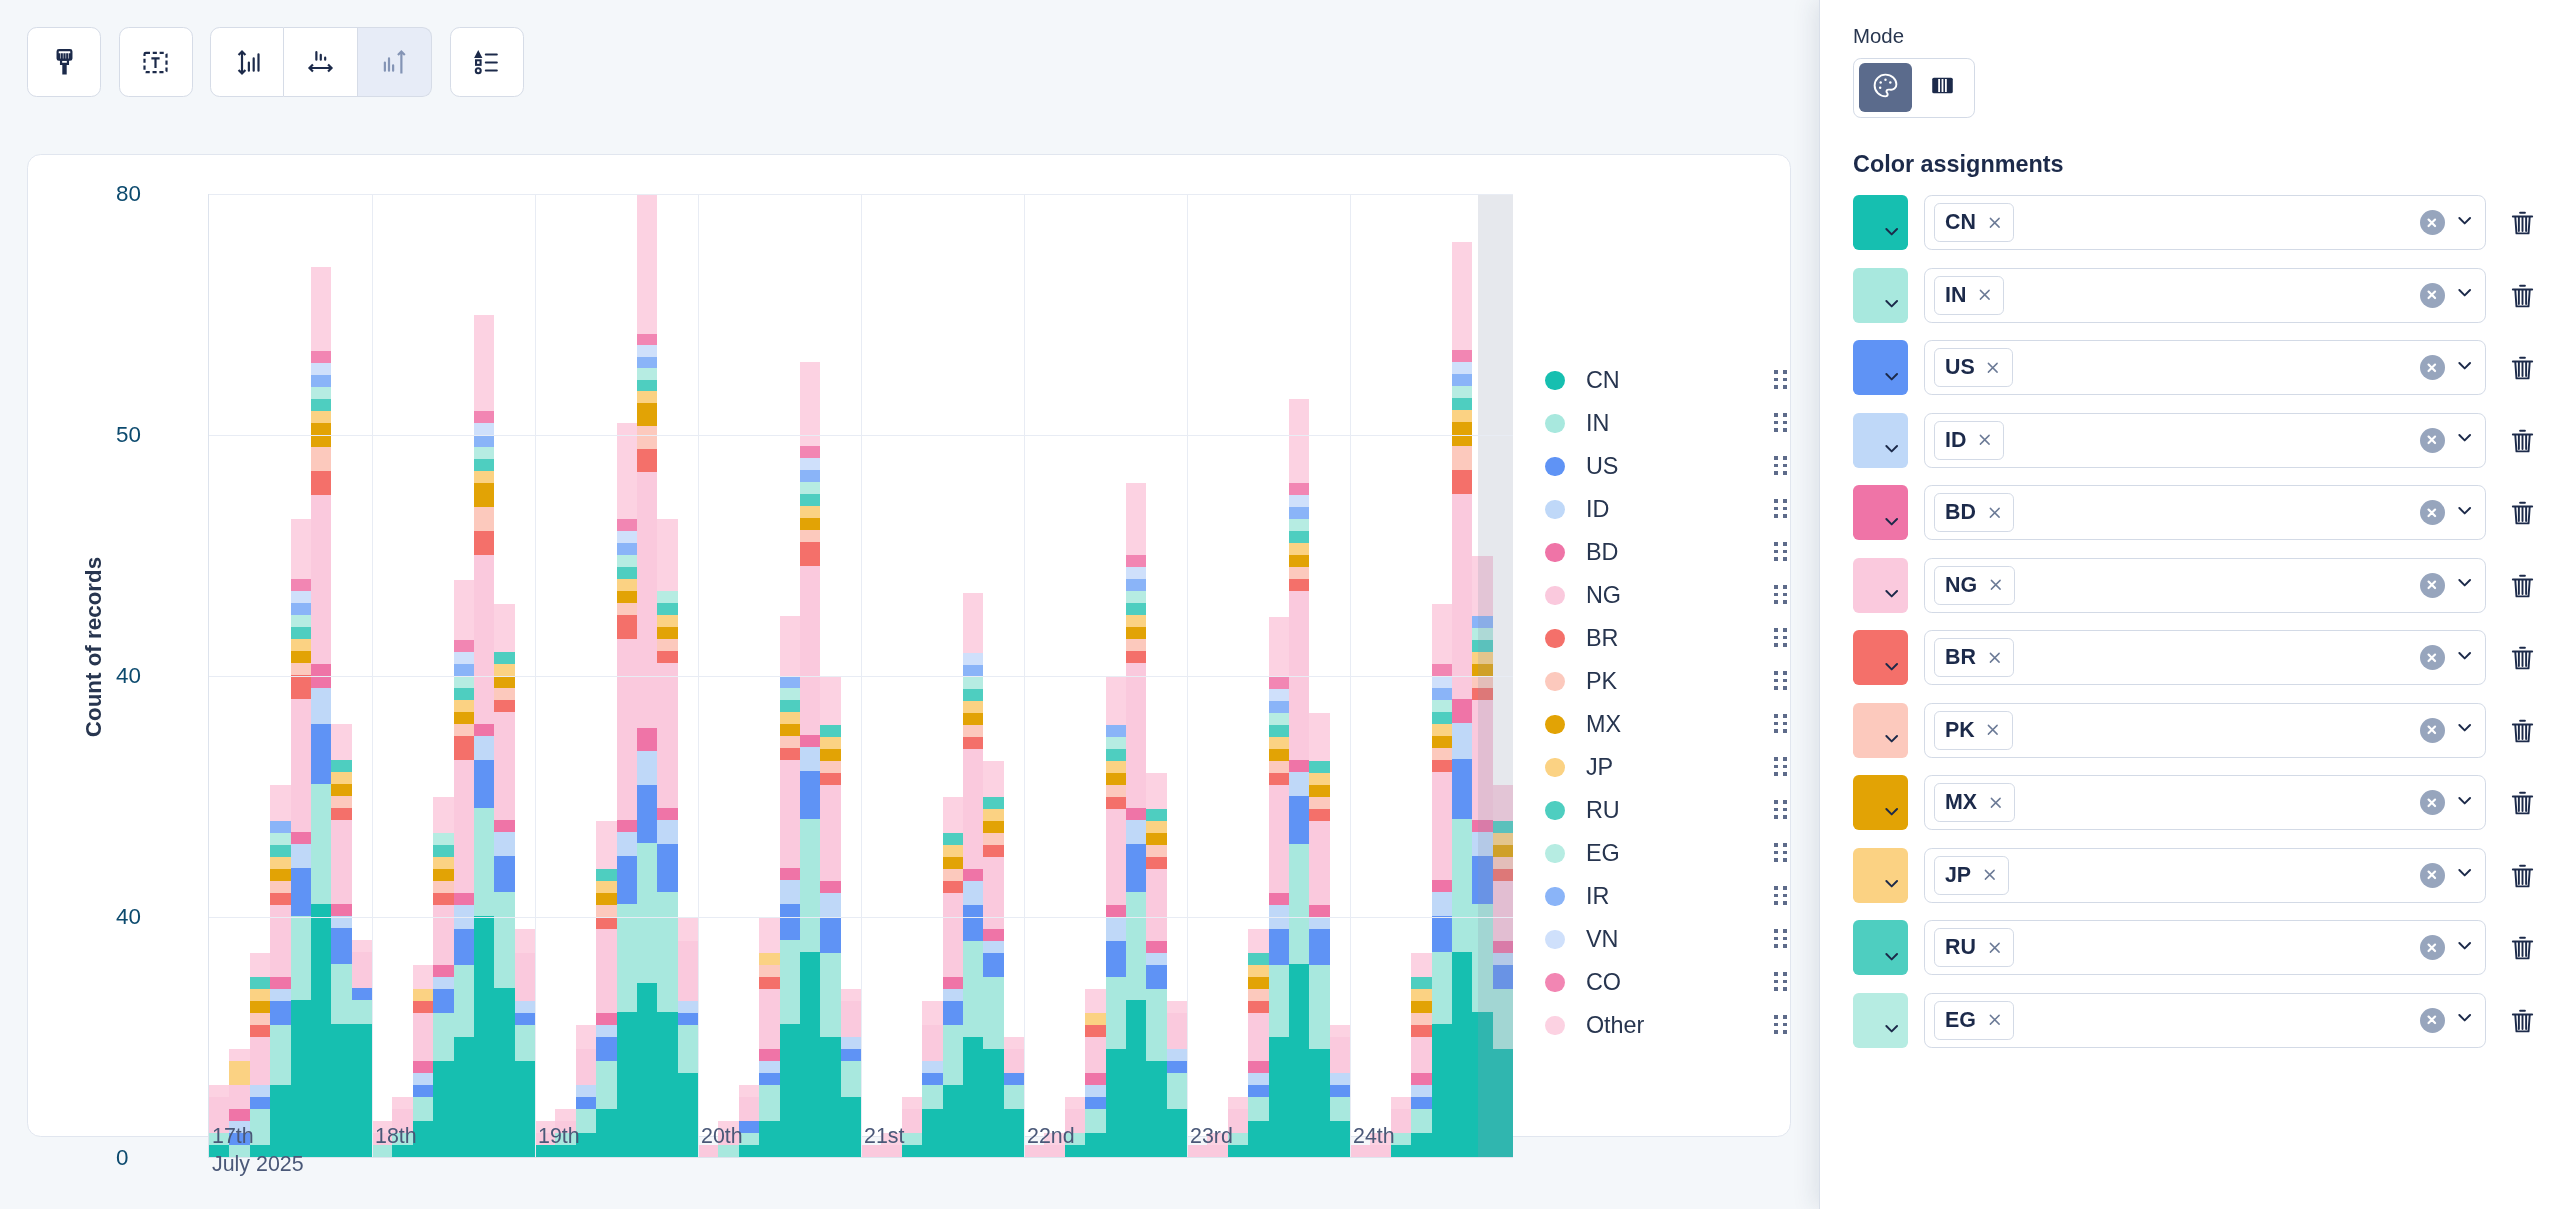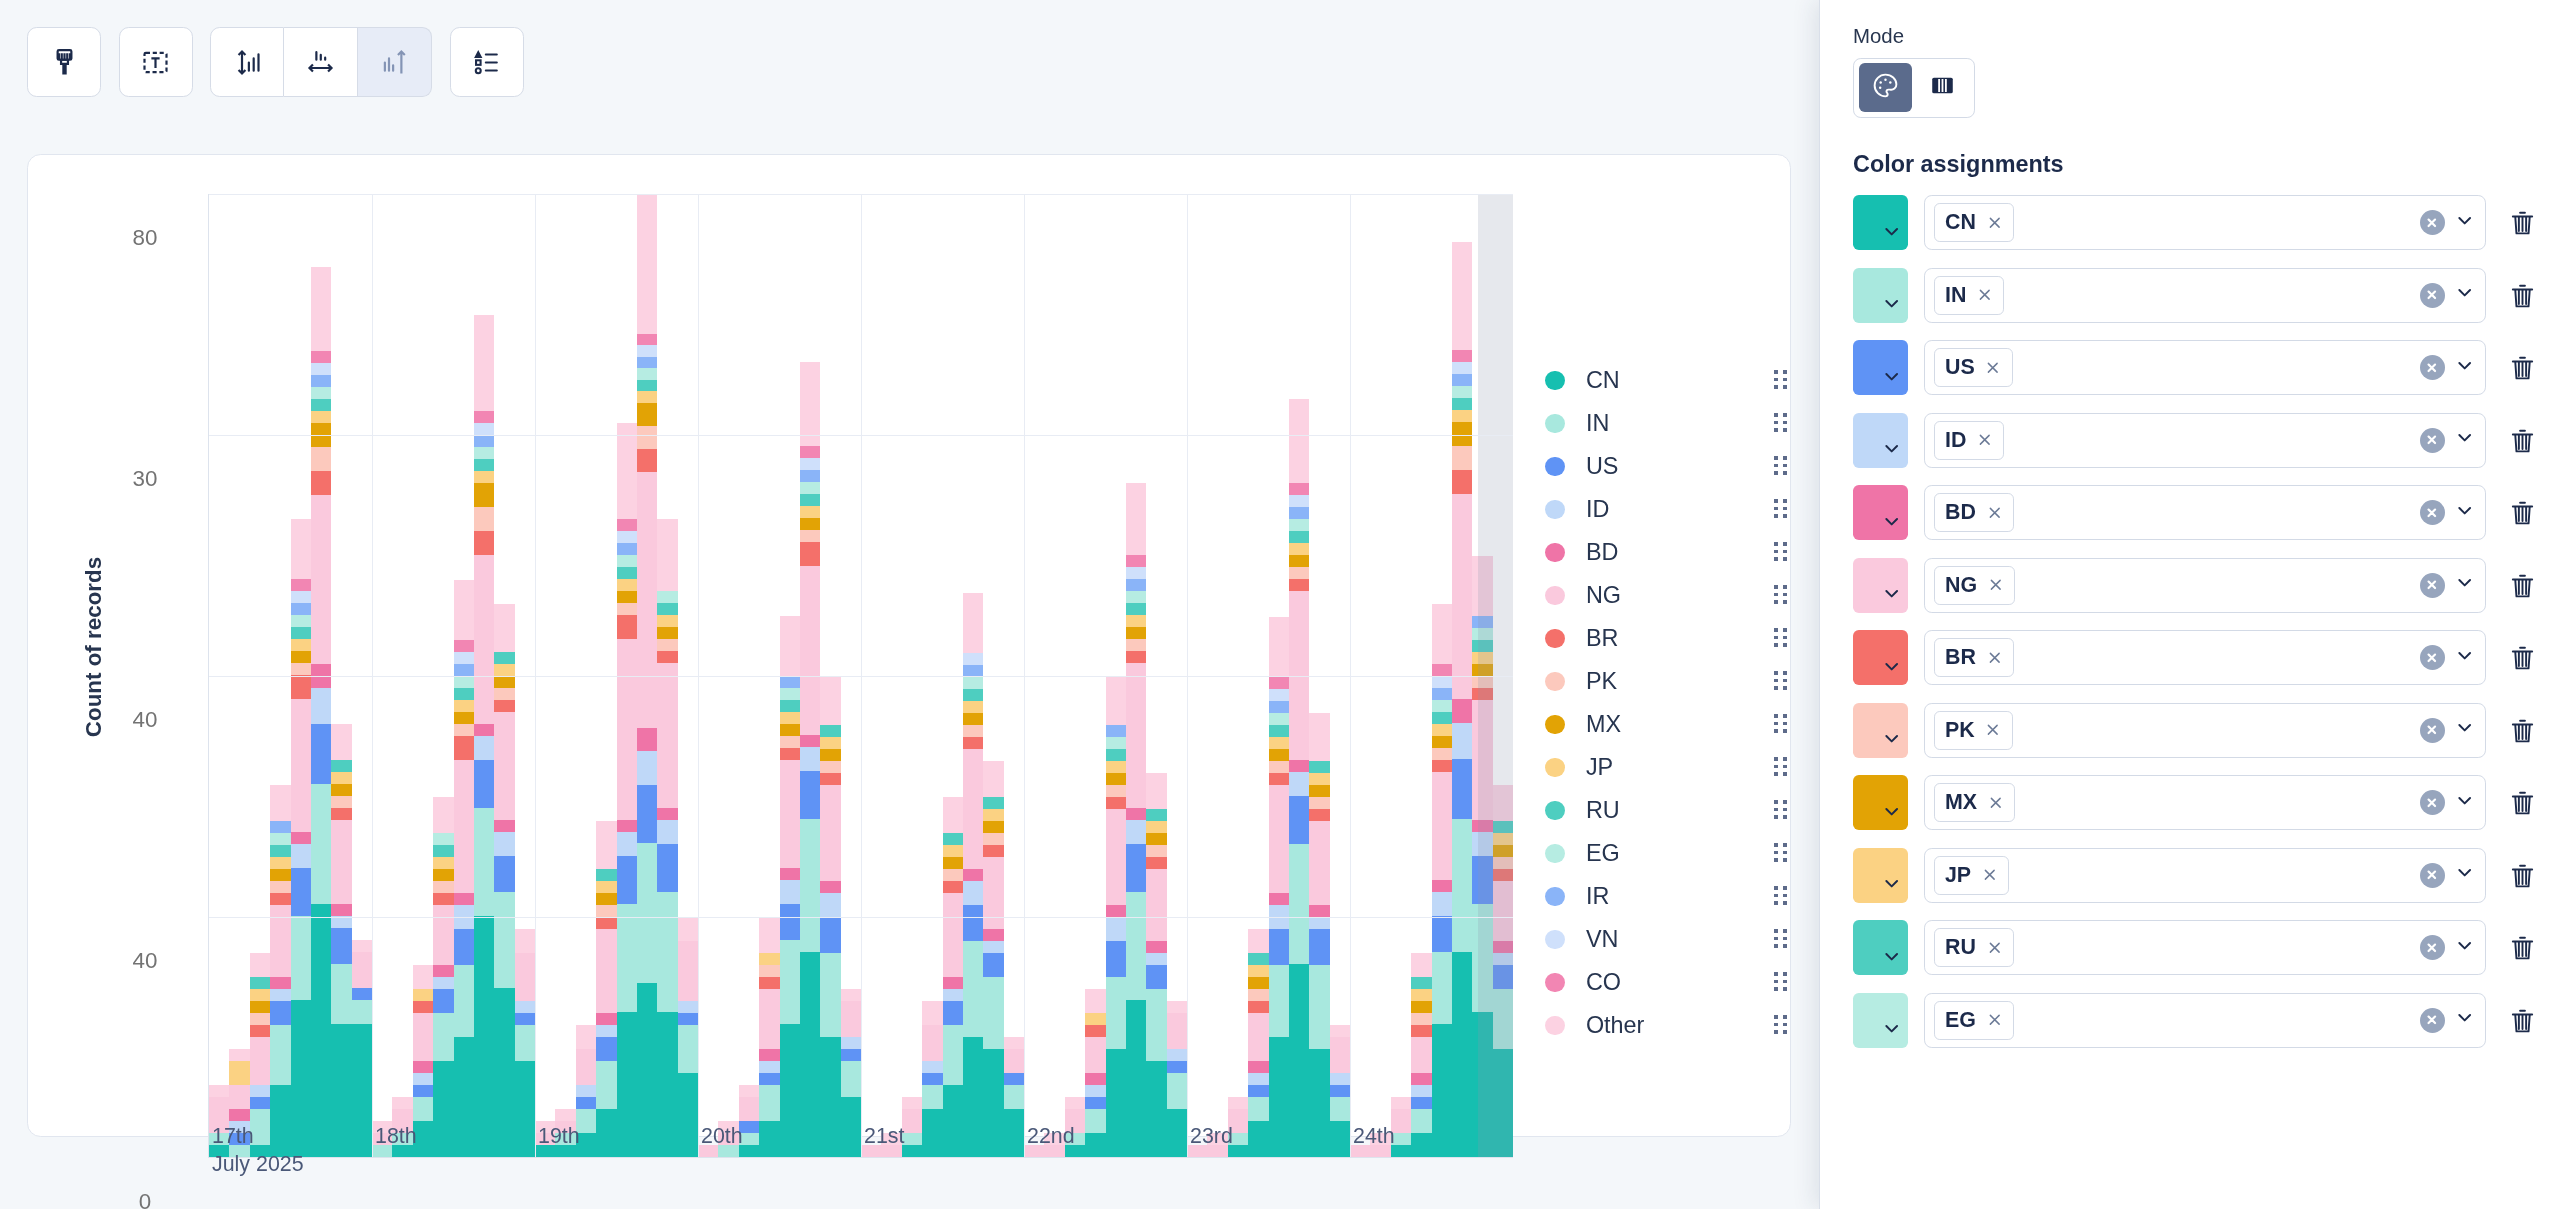--- a/index.html
+++ b/index.html
@@ -49,24 +49,23 @@
     border-radius:13.6px;
   }
 
   #ylabel {
     position:absolute; left:66px; top:492px;
     transform: translate(-50%,-50%) rotate(-90deg);
     font-size:22.4px; font-weight:bold; color:#27354f;
     white-space:nowrap;
   }
   .ytick {
-    position:absolute; right:0; width:58px; text-align:center;
-    font-size:22.4px; color:#737373;
+    position:absolute; right:0; width:58px; text-align:left;
+    font-size:22.4px; color:#0c4a6e;
     transform: translateY(-50%);
-    margin-top: 44px;
   }
   #ytick-wrap { position:absolute; left:83px; top:0; width:63px; height:100%; }
 
   #plot {
     position:absolute; left:180px; top:39px;
     width:1305px; height:964px;
   }
   #plot-inner {
     position:absolute; left:0; top:0; right:0; bottom:0;
     border-left:1px solid #dde3ed;
@@ -240,21 +239,21 @@
       </span>
     </div>
   </div>
 
   <div id="chart-card">
     <div id="ylabel">Count of records</div>
     <div id="ytick-wrap">
         <div class="ytick" style="top: 1003px;">0</div>
         <div class="ytick" style="top: 762px;">40</div>
         <div class="ytick" style="top: 521px;">40</div>
-        <div class="ytick" style="top: 280px;">30</div>
+        <div class="ytick" style="top: 280px;">50</div>
         <div class="ytick" style="top: 39px;">80</div>
       </div>
 
     <div id="plot">
       <div id="plot-inner">
         <div id="bars">
             <div class="bar">
               <div class="seg" style="background: rgb(252, 210, 226); height: 12px;"></div>
               <div class="seg" style="background: rgb(250, 201, 221); height: 36px;"></div>
               <div class="seg" style="background: rgb(168, 232, 222); height: 12px;"></div>

